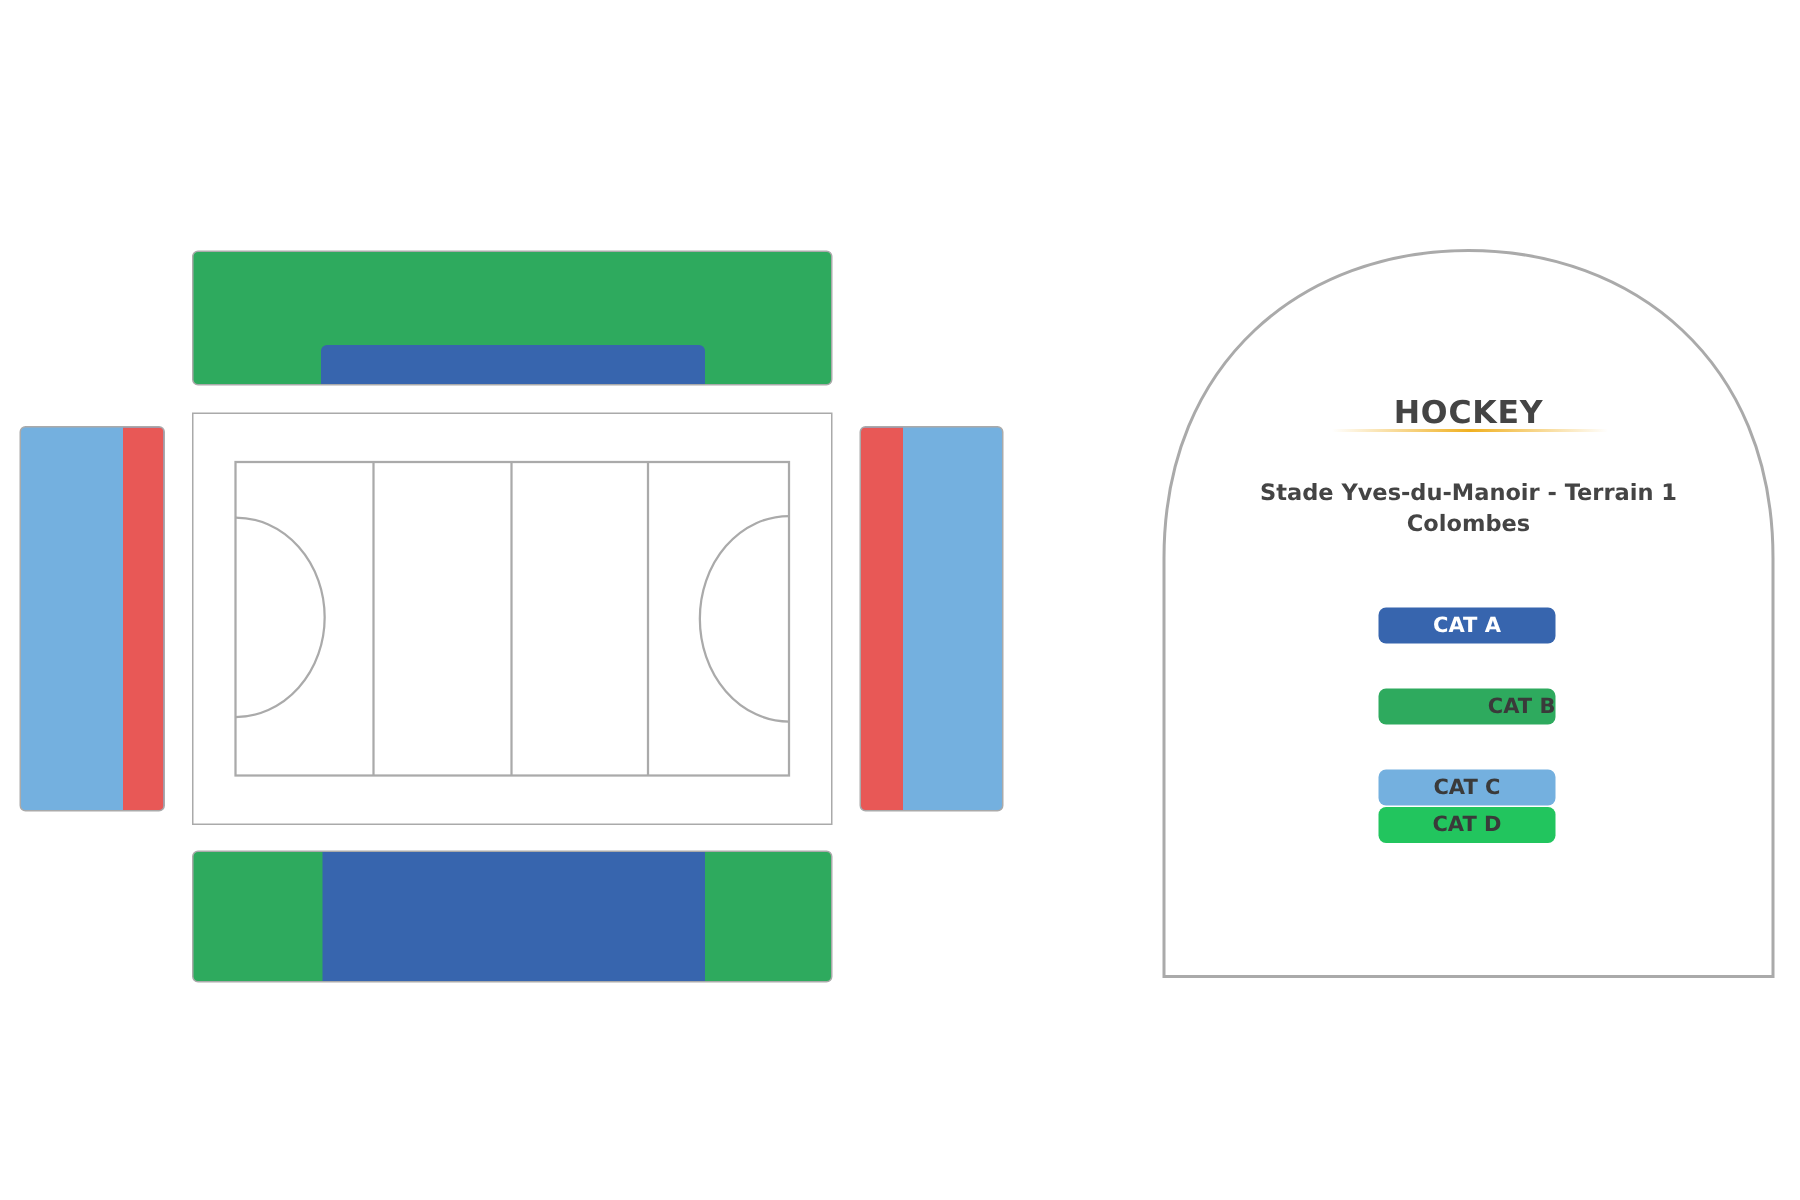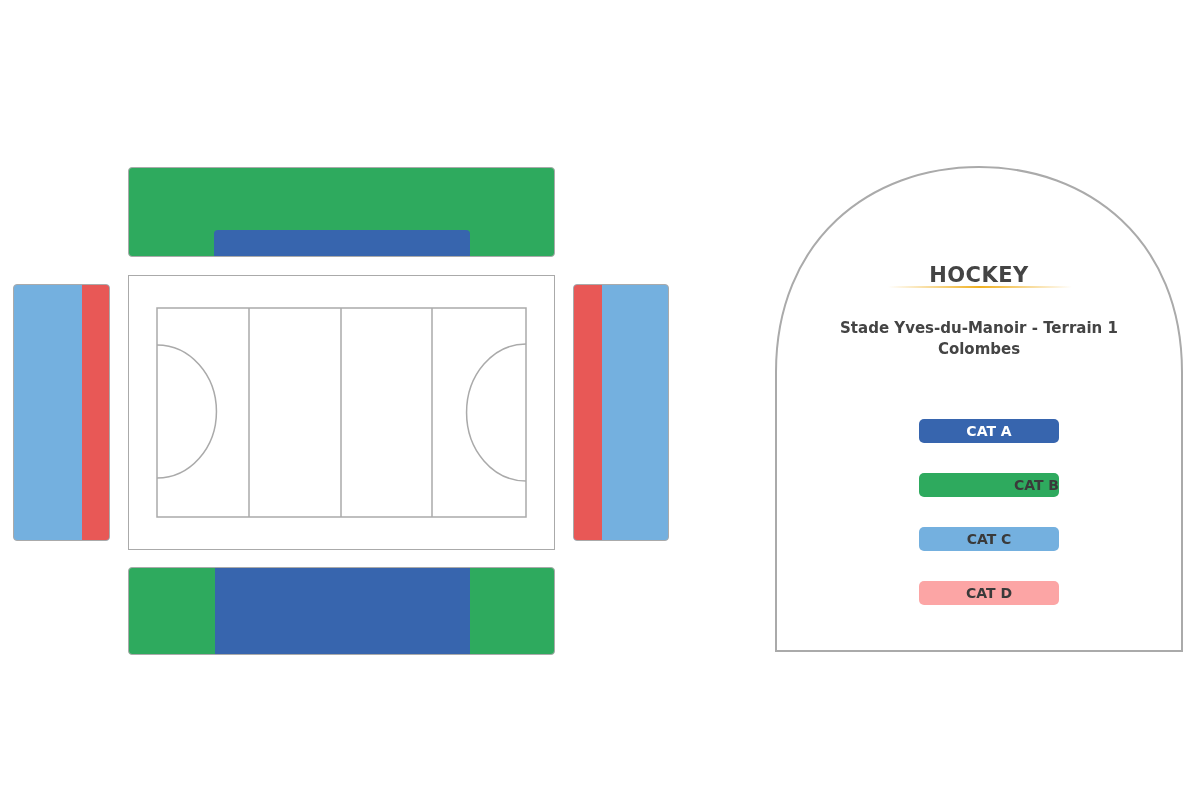--- a/index.html
+++ b/index.html
@@ -8,21 +8,21 @@
   .stand { border: 1.5px solid #aaaaaa; border-radius: 4px; overflow: hidden; }
   .seg { position: absolute; top: 0; bottom: 0; }
   .field-outer { border: 1.5px solid #aaaaaa; background: #ffffff; }
   svg { position: absolute; left: 0; top: 0; overflow: visible; }
   .legend-title { position: absolute; left: 776px; width: 406px; text-align: center; top: 236px; font-size: 21px; font-weight: bold; color: #444444; letter-spacing: 0.5px; margin-top: 27px; }
   .legend-rule { position: absolute; left: 888px; width: 184px; top: 286px; height: 2px; background: linear-gradient(to right, rgba(232,130,90,0) 0%, #f0b020 50%, rgba(232,130,90,0) 100%); }
   .venue { position: absolute; left: 776px; width: 406px; text-align: center; font-size: 15px; line-height: 21px; }
   .venue .l1 { color: #444444; font-weight: bold; }
   .venue .l2 { color: #666666; }
   .venue .l3 { color: #444444; font-weight: bold; }
-  .cat { position: absolute; left: 919px; width: 140px; height: 24px; border-radius: 5px; text-align: center; line-height: 24px; font-size: 14px; font-weight: bold; margin-top: 14px; }
+  .cat { position: absolute; left: 919px; width: 118px; height: 24px; border-radius: 5px; text-align: center; line-height: 24px; font-size: 14px; font-weight: bold; }
 </style>
 </head>
 <body>
 
 <div class="abs stand" style="left:128px; top:167px; width:427px; height:90px; background:#2eaa5e;">
   <div class="seg" style="left:85px; width:256px; top:62px; bottom:0; background:#3765ae; border-radius:4px 4px 0 0;"></div>
 </div>
 
 <div class="abs stand" style="left:128px; top:567px; width:427px; height:88px; background:#2eaa5e;">
   <div class="seg" style="left:86px; width:255px; background:#3765ae;"></div>
@@ -55,13 +55,13 @@
 <div class="legend-rule"></div>
 
 <div class="venue" style="top:288px;margin-top:30px;">
   <div class="l1">Stade Yves-du-Manoir - Terrain 1</div>
   <div class="l3">Colombes</div>
 </div>
 
 <div class="cat" style="top:405px; background:#3765ae; color:#ffffff;">CAT A</div>
 <div class="cat" style="top:459px; background:#2eaa5e; color:#3a3a3a;text-align:right;">CAT B</div>
 <div class="cat" style="top:513px; background:#74b0df; color:#3a3a3a;">CAT C</div>
-<div class="cat" style="top:567px; background:#fca5a5; color:#3a3a3a;">CAT D</div>
+<div class="cat" style="top:538px; background:#22c55e; color:#3a3a3a;">CAT D</div>
 
 </body></html>

